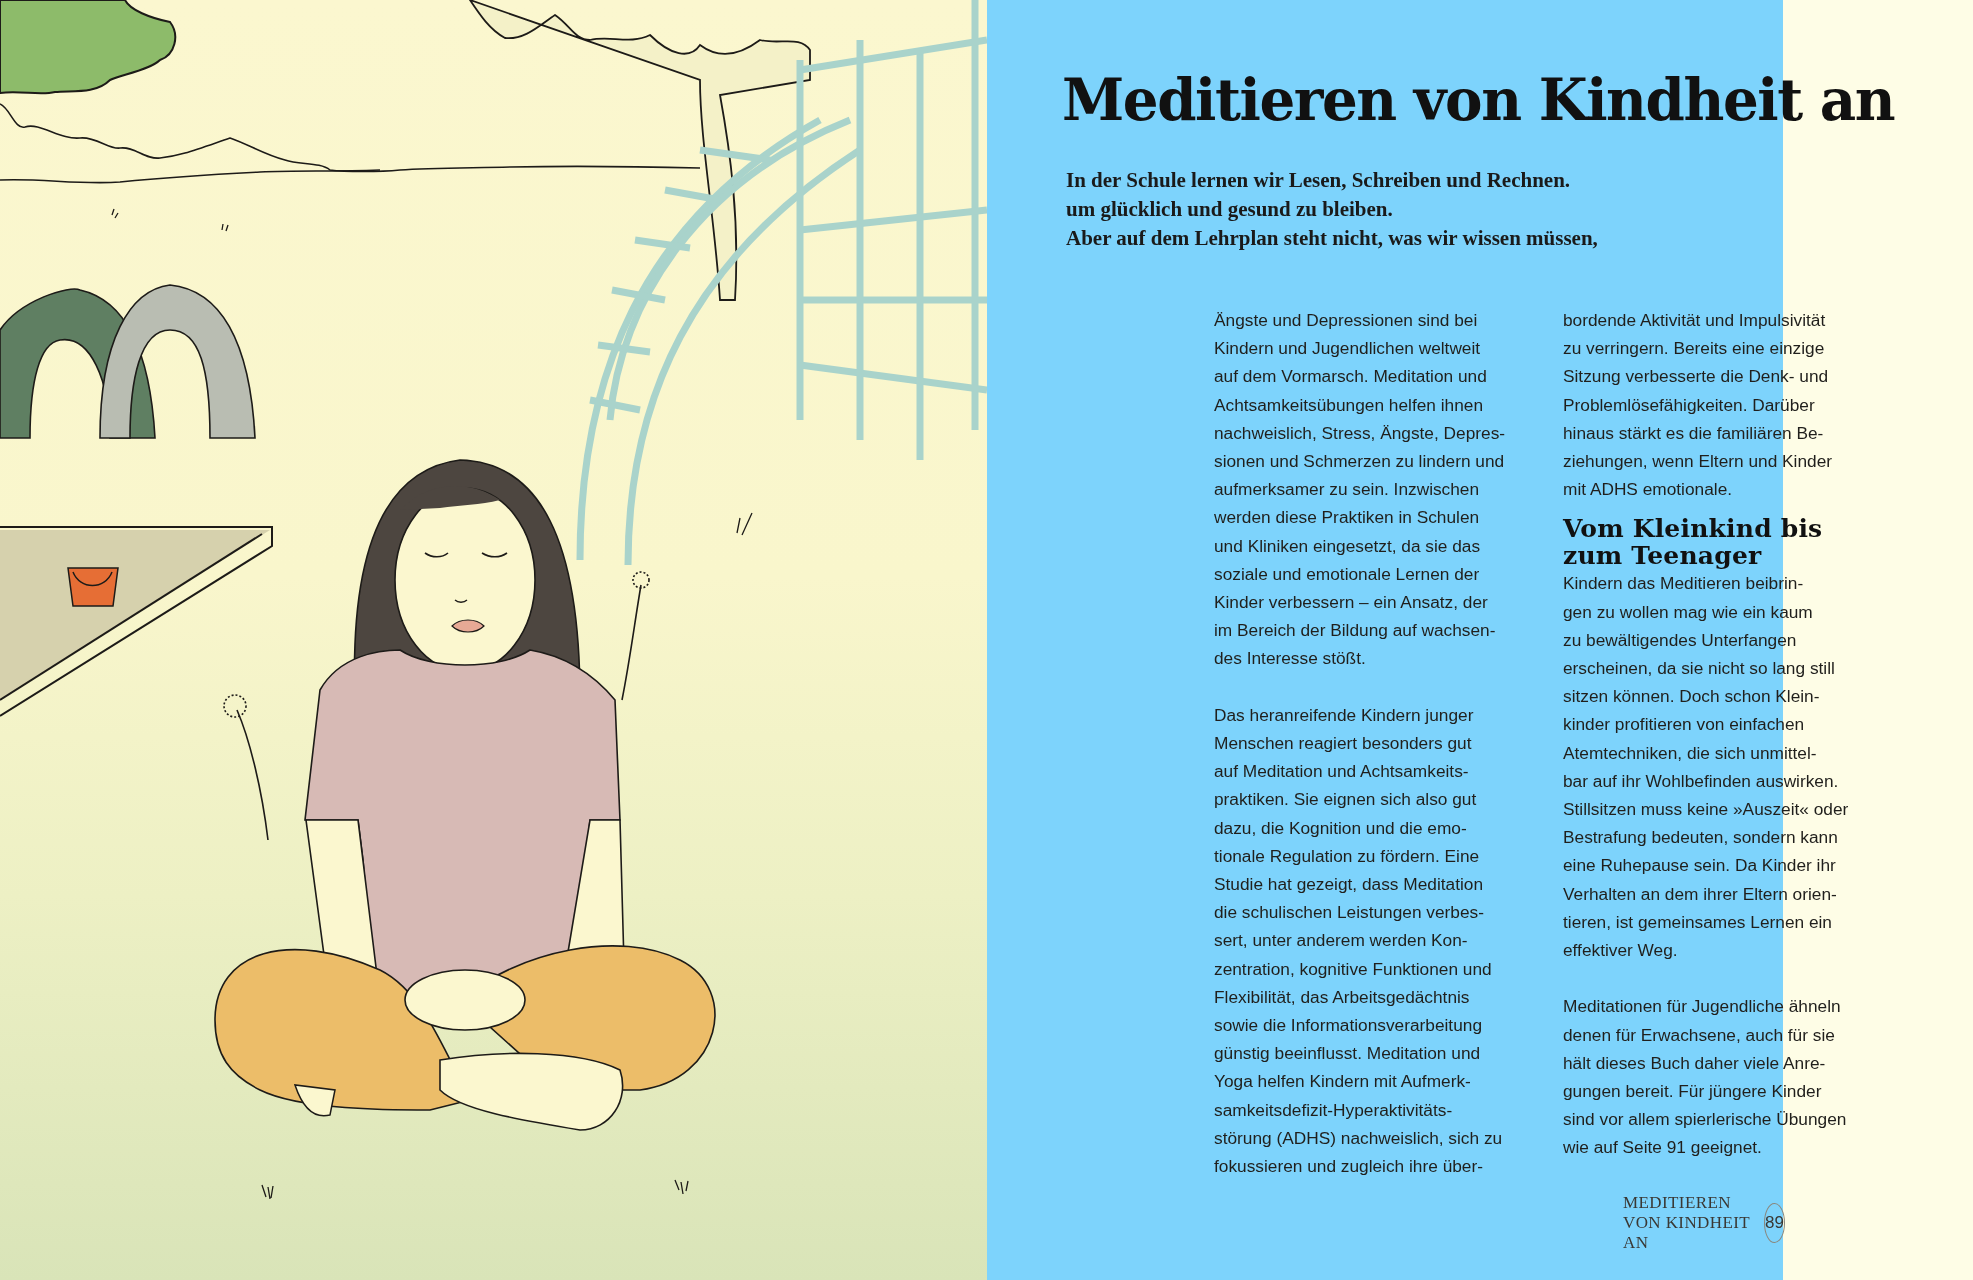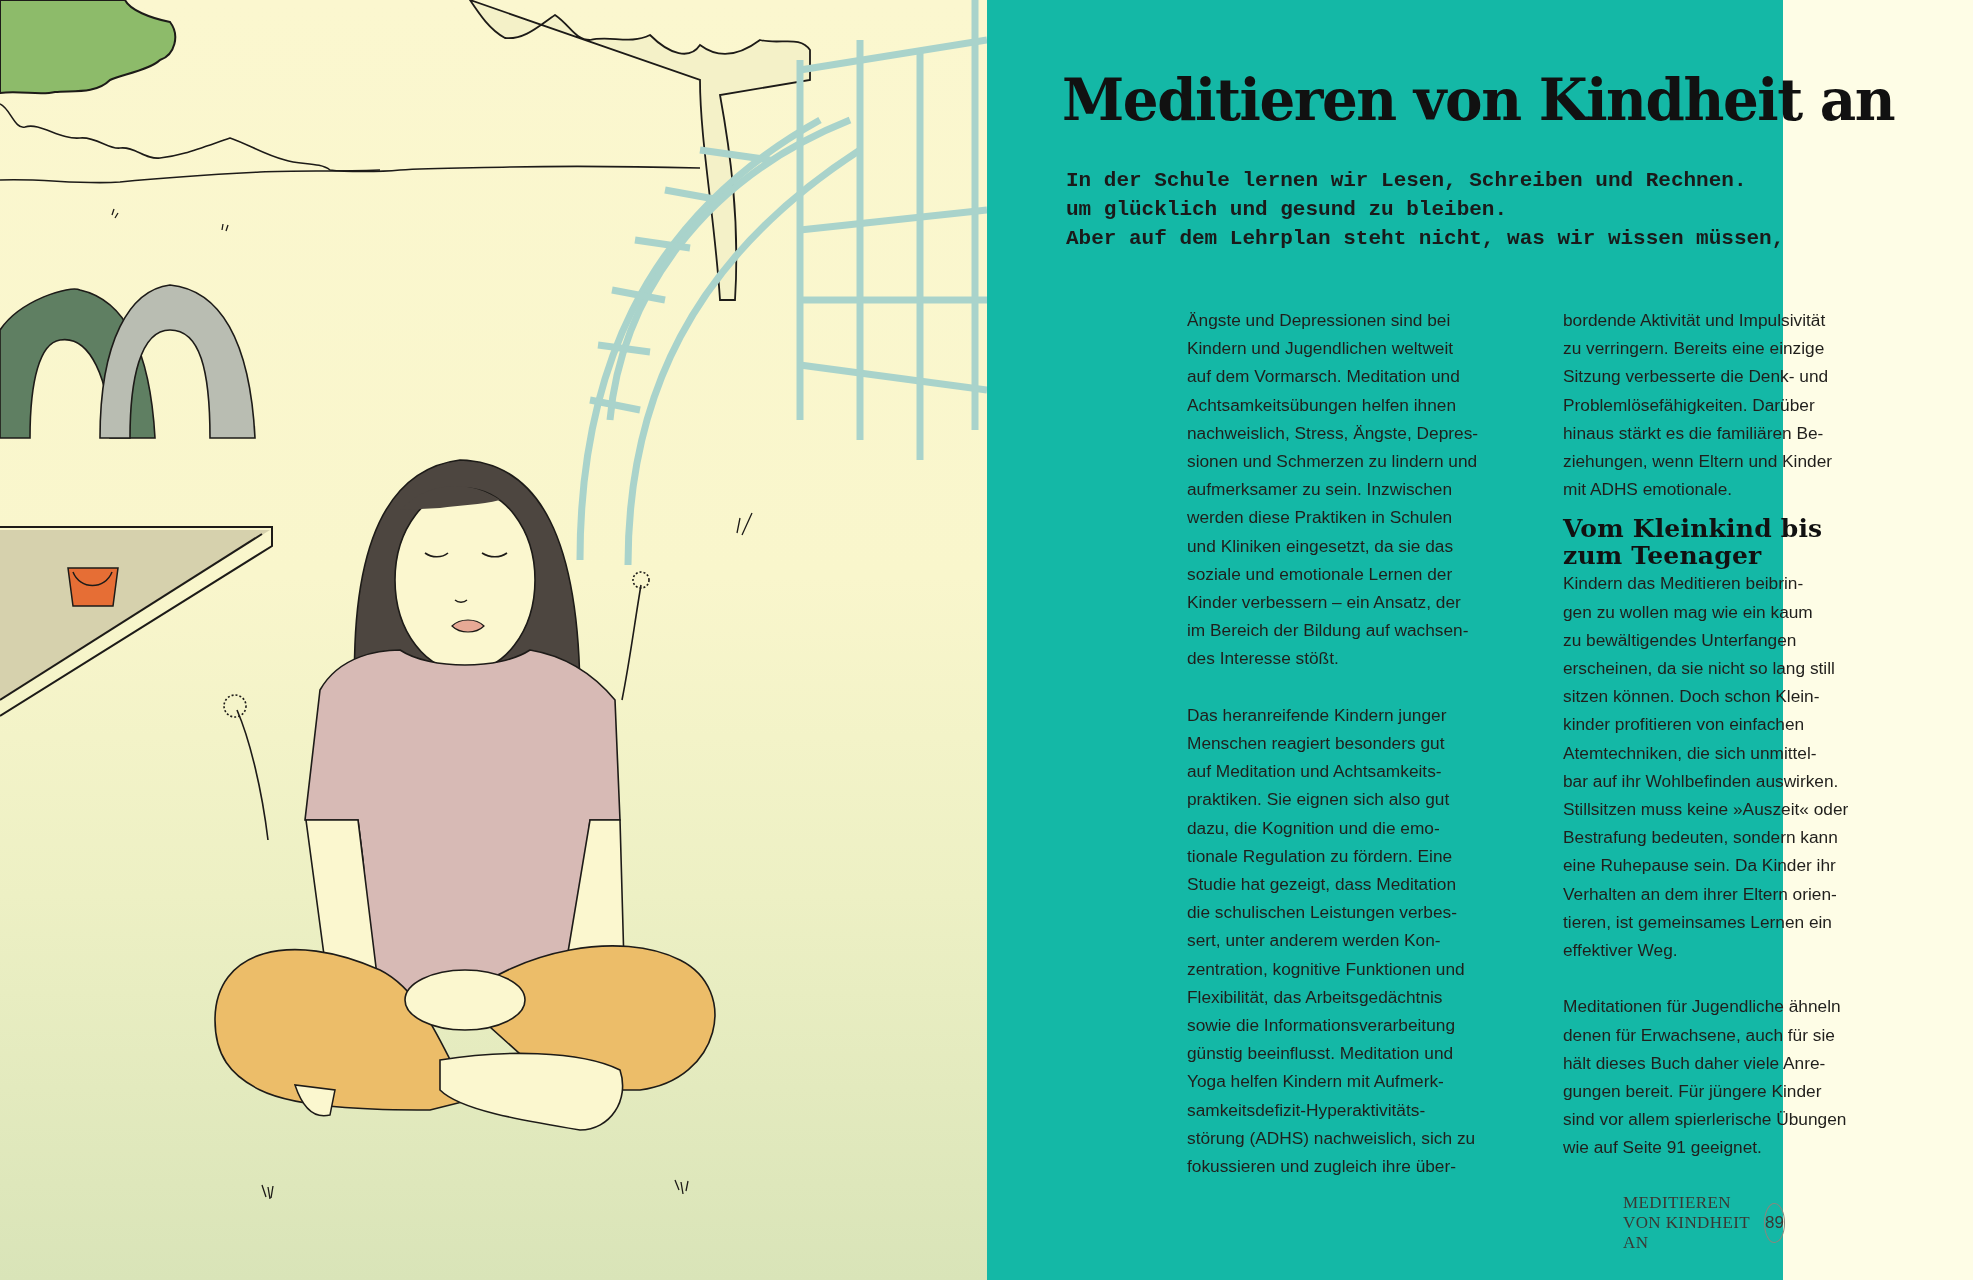--- a/index.html
+++ b/index.html
@@ -10,44 +10,44 @@
     color: #1b1a17;
   }
   .left-page {
     position: absolute; left: 0; top: 0; width: 987px; height: 1280px;
     overflow: hidden;
     background: linear-gradient(180deg, #fbf7cf 0%, #f9f6cc 45%, #edf0c4 70%, #d9e4b8 100%);
   }
   .left-page svg { position: absolute; left: 0; top: 0; }
   .right-page {
     position: absolute; left: 987px; top: 0; width: 796px; height: 1280px;
-    background: #14b8a6;
+    background: #7dd3fc;
   }
   .title {
     position: absolute; left: 75px; top: 66px; margin: 0;
     font-family: "DejaVu Serif", "Liberation Serif", serif;
     font-weight: bold; font-size: 58px; letter-spacing: -1.5px;
     color: #111;
     white-space: nowrap;
     transform: scaleX(0.97); transform-origin: left top;
   }
   .intro {
     position: absolute; left: 79px; top: 166px; width: 700px; margin: 0;
-    font-family: Liberation Mono, monospace;
+    font-family: Liberation Serif, serif;
     font-weight: bold; font-size: 21px; line-height: 29px; color: #1a1a1a;
   }
   .intro span { display: block; white-space: nowrap; }
   .col {
     position: absolute; top: 306px; width: 340px;
     font-family: "Liberation Sans", sans-serif;
     font-size: 17.3px; line-height: 28.2px; color: #201f1c;
   }
   .col p { margin: 0 0 28.2px 0; }
   .col p span.ln { display: block; white-space: nowrap; }
-  .col-1 { left: 200px; }
+  .col-1 { left: 227px; }
   .col-2 { left: 576px; }
   .subhead {
     margin: 12px 0 0 0;
     font-family: "DejaVu Serif", "Liberation Serif", serif;
     font-weight: bold; font-size: 25px; line-height: 27px; color: #111;
     letter-spacing: 0.2px;
   }
   .subhead span { display: block; white-space: nowrap; }
   .footer {
     position: absolute; left: 636px; top: 1203px; height: 40px;

